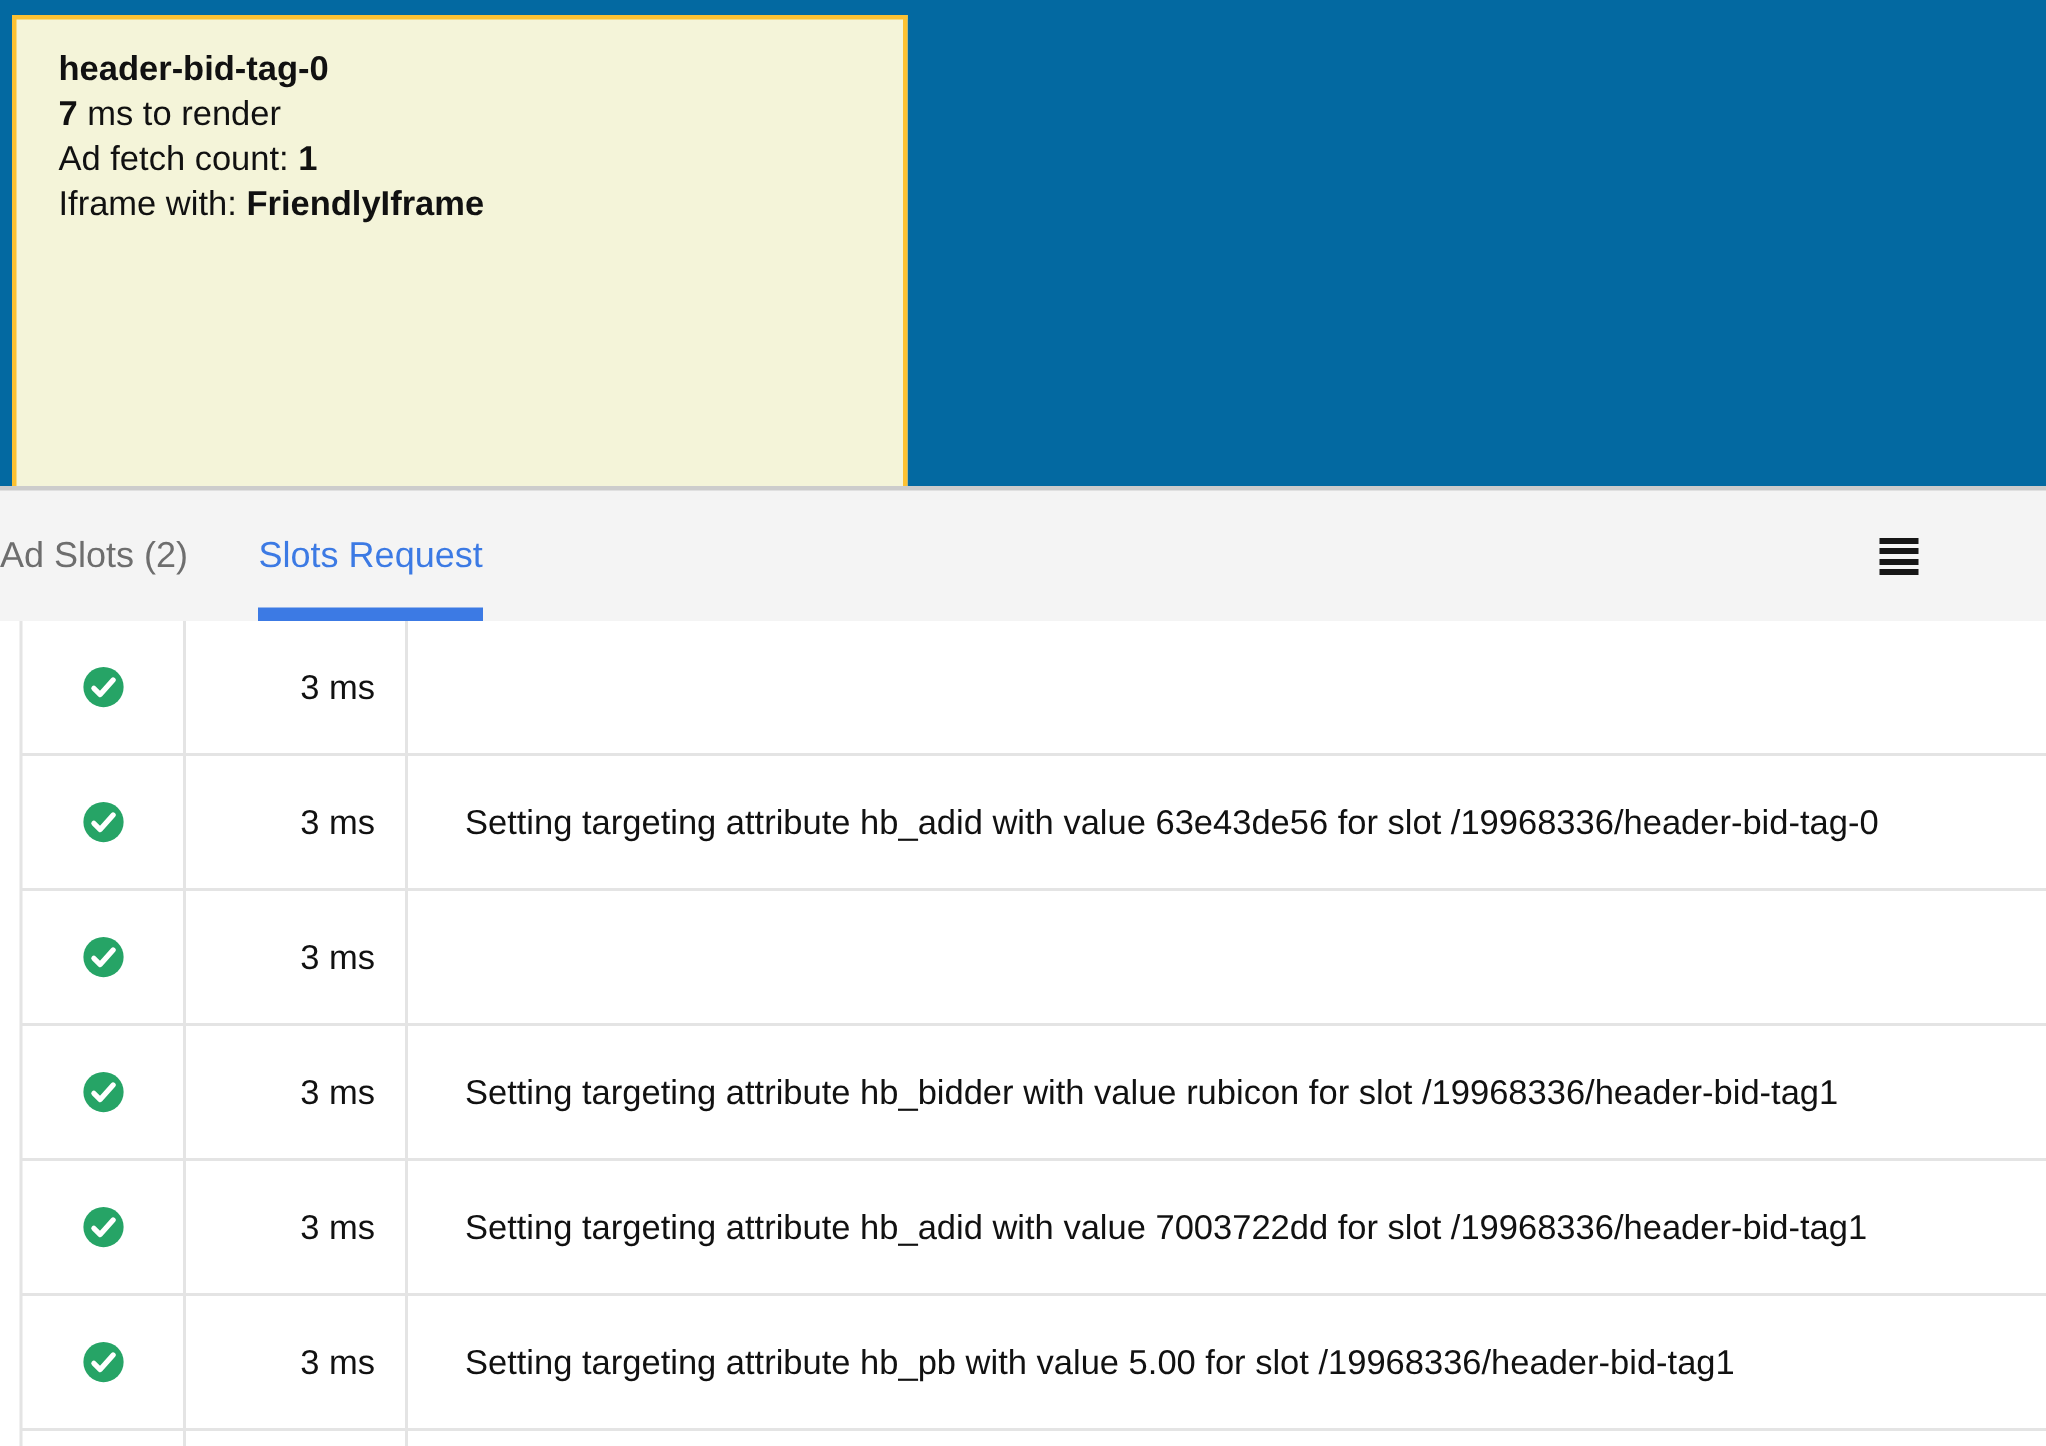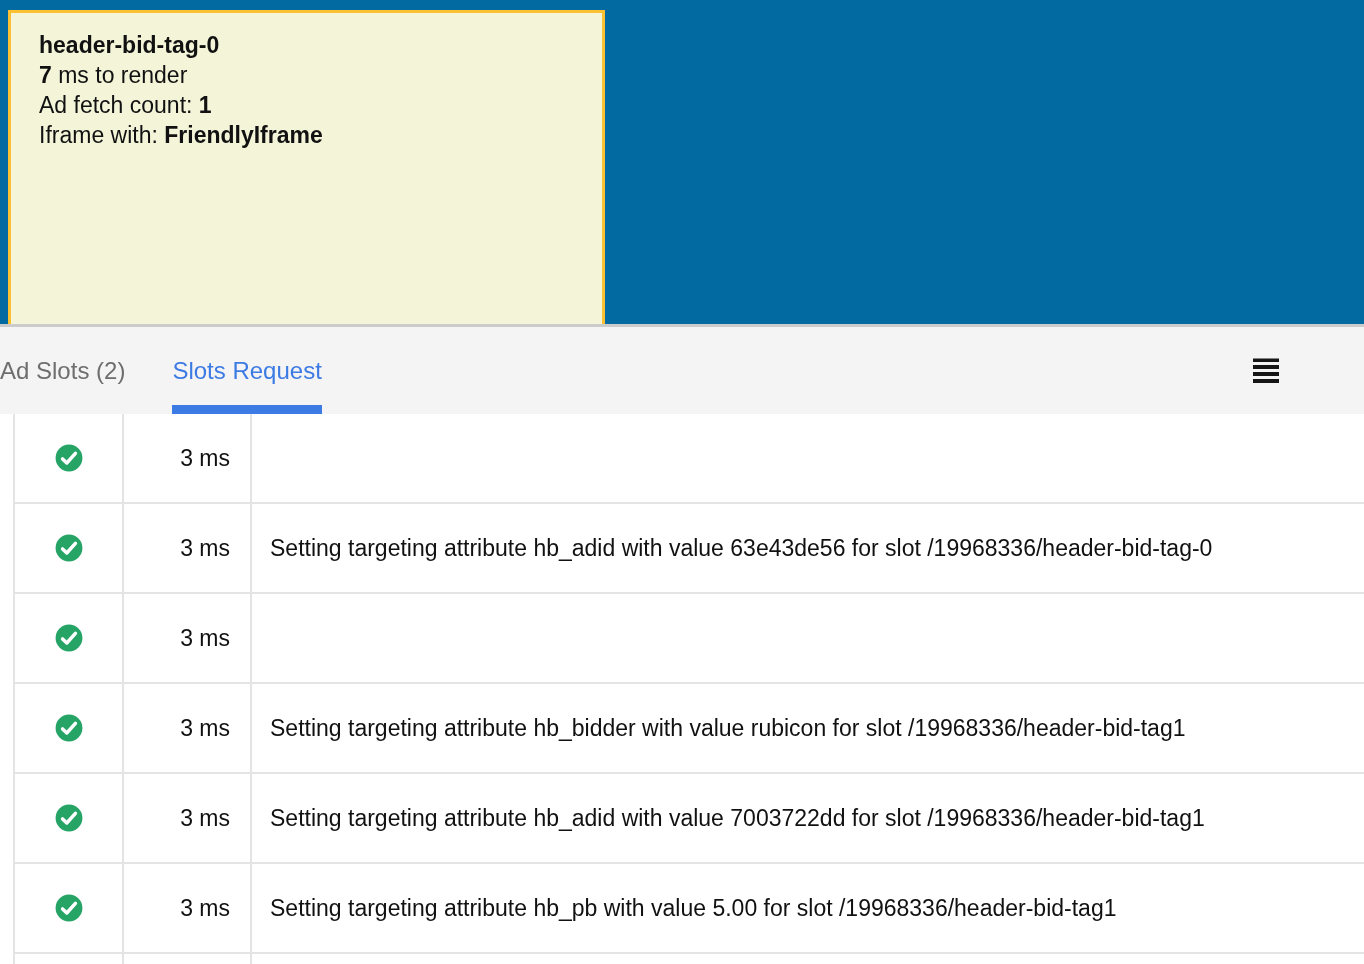--- a/index.html
+++ b/index.html
@@ -73,20 +73,21 @@
       #161616 0px, #161616 4px,
       transparent 4px, transparent 7px
     );
   }
   
   .log-table { margin-left: 13px; width: 1351px; background: #ffffff; }
   .row {
     display: flex;
     height: 90px;
     border-bottom: 2px solid var(--table-border);
+    gap: 20px;
   }
   .row.partial { height: 12px; border-bottom: none; }
   .cell { display: flex; align-items: center; font-size: 23px; }
   .c-status {
     width: 111px;
     border-left: 2px solid var(--table-border);
     border-right: 2px solid var(--table-border);
     justify-content: center;
   }
   .c-time {

